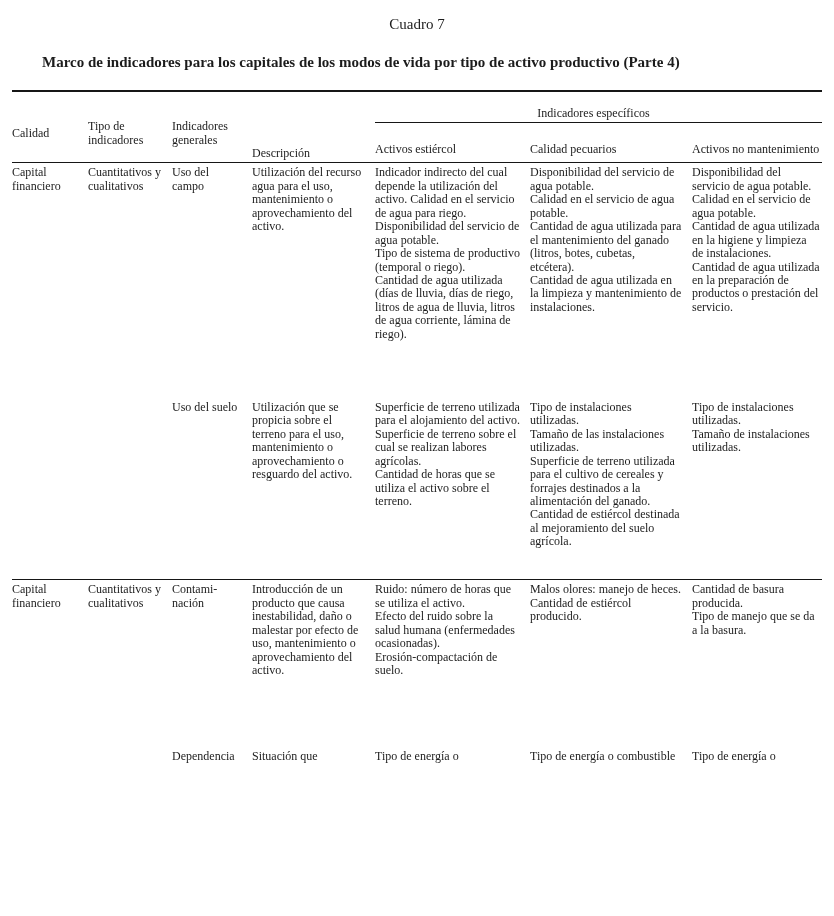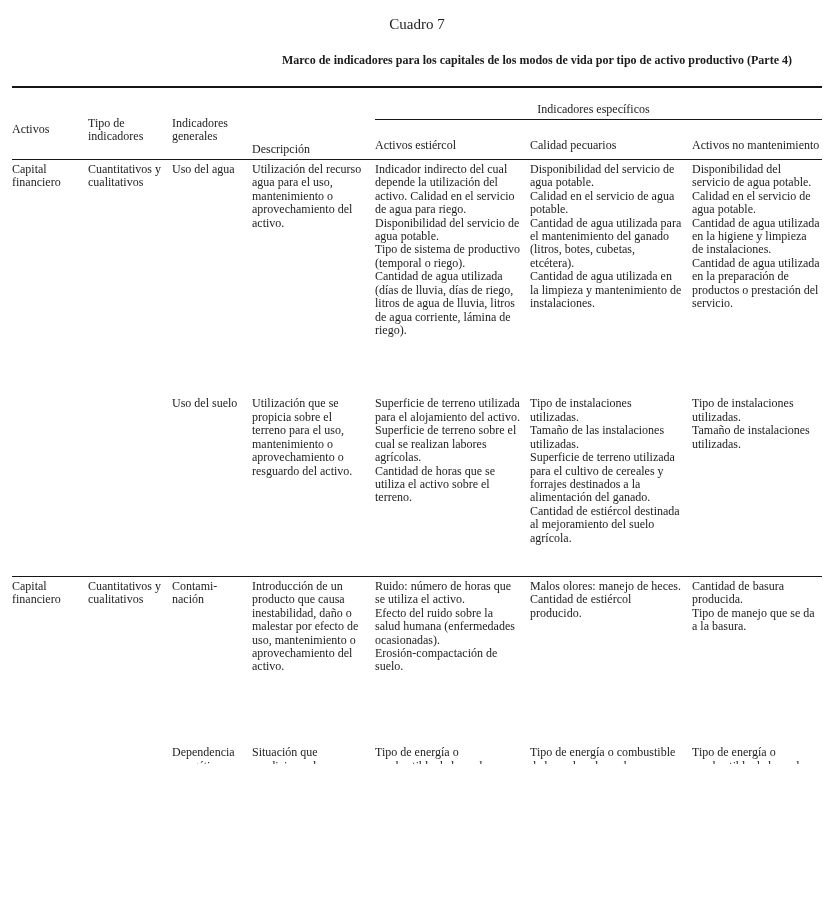--- a/index.html
+++ b/index.html
@@ -17,22 +17,22 @@
     overflow: hidden;
     background: #ffffff;
   }
   .title {
     text-align: center;
     font-size: 15px;
     font-weight: normal;
     margin: 6px 0 0 0;
   }
   .subtitle {
-    text-align: right;
-    font-size: 12px;
+    text-align: left;
+    font-size: 15px;
     font-weight: bold;
     margin: 20px 30px 19px 30px;
     line-height: 1.2;
   }
   table.indicators {
     border-collapse: collapse;
     table-layout: fixed;
     width: 810px;
     border-top: 2px solid #161616;
     border-bottom: 2px solid #161616;
@@ -87,37 +87,37 @@
       <col style="width:76px">
         <col style="width:84px">
         <col style="width:80px">
         <col style="width:123px">
         <col style="width:155px">
         <col style="width:162px">
         <col style="width:130px">
     </colgroup>
     <thead>
       <tr class="hrow-a">
-        <th rowspan="2">Activos</th>
+        <th rowspan="2">Calidad</th>
         <th rowspan="2" class="h-center">Tipo de indicadores</th>
         <th rowspan="2" class="h-center">Indicadores generales</th>
         <th rowspan="2" class="h-center h-bottom">Descripción</th>
         <th colspan="3" class="h-span">Indicadores específicos</th>
       </tr>
       <tr class="hrow-b">
         <th>Activos estiércol</th>
         <th>Calidad pecuarios</th>
         <th class="last">Activos no mantenimiento</th>
       </tr>
     </thead>
     <tbody>
       <tr class="r1">
         <th rowspan="2" class="cell-capital">Capital financiero</th>
         <th rowspan="2">Cuantitativos y cualitativos</th>
-        <td class="cell">Uso del agua</td>
+        <td class="cell">Uso del campo</td>
         <td class="cell">Utilización del recurso agua para el uso, mantenimiento o aprovechamiento del activo.</td>
         <td class="cell">Indicador indirecto del cual depende la utilización del activo. Calidad en el servicio de agua para riego.
 Disponibilidad del servicio de agua potable.
 Tipo de sistema de productivo (temporal o riego).
 Cantidad de agua utilizada (días de lluvia, días de riego, litros de agua de lluvia, litros de agua corriente, lámina de riego).</td>
         <td class="cell">Disponibilidad del servicio de agua potable.
 Calidad en el servicio de agua potable.
 Cantidad de agua utilizada para el mantenimiento del ganado (litros, botes, cubetas, etcétera).
 Cantidad de agua utilizada en la limpieza y mantenimiento de instalaciones.</td>
         <td class="cell last">Disponibilidad del servicio de agua potable.

